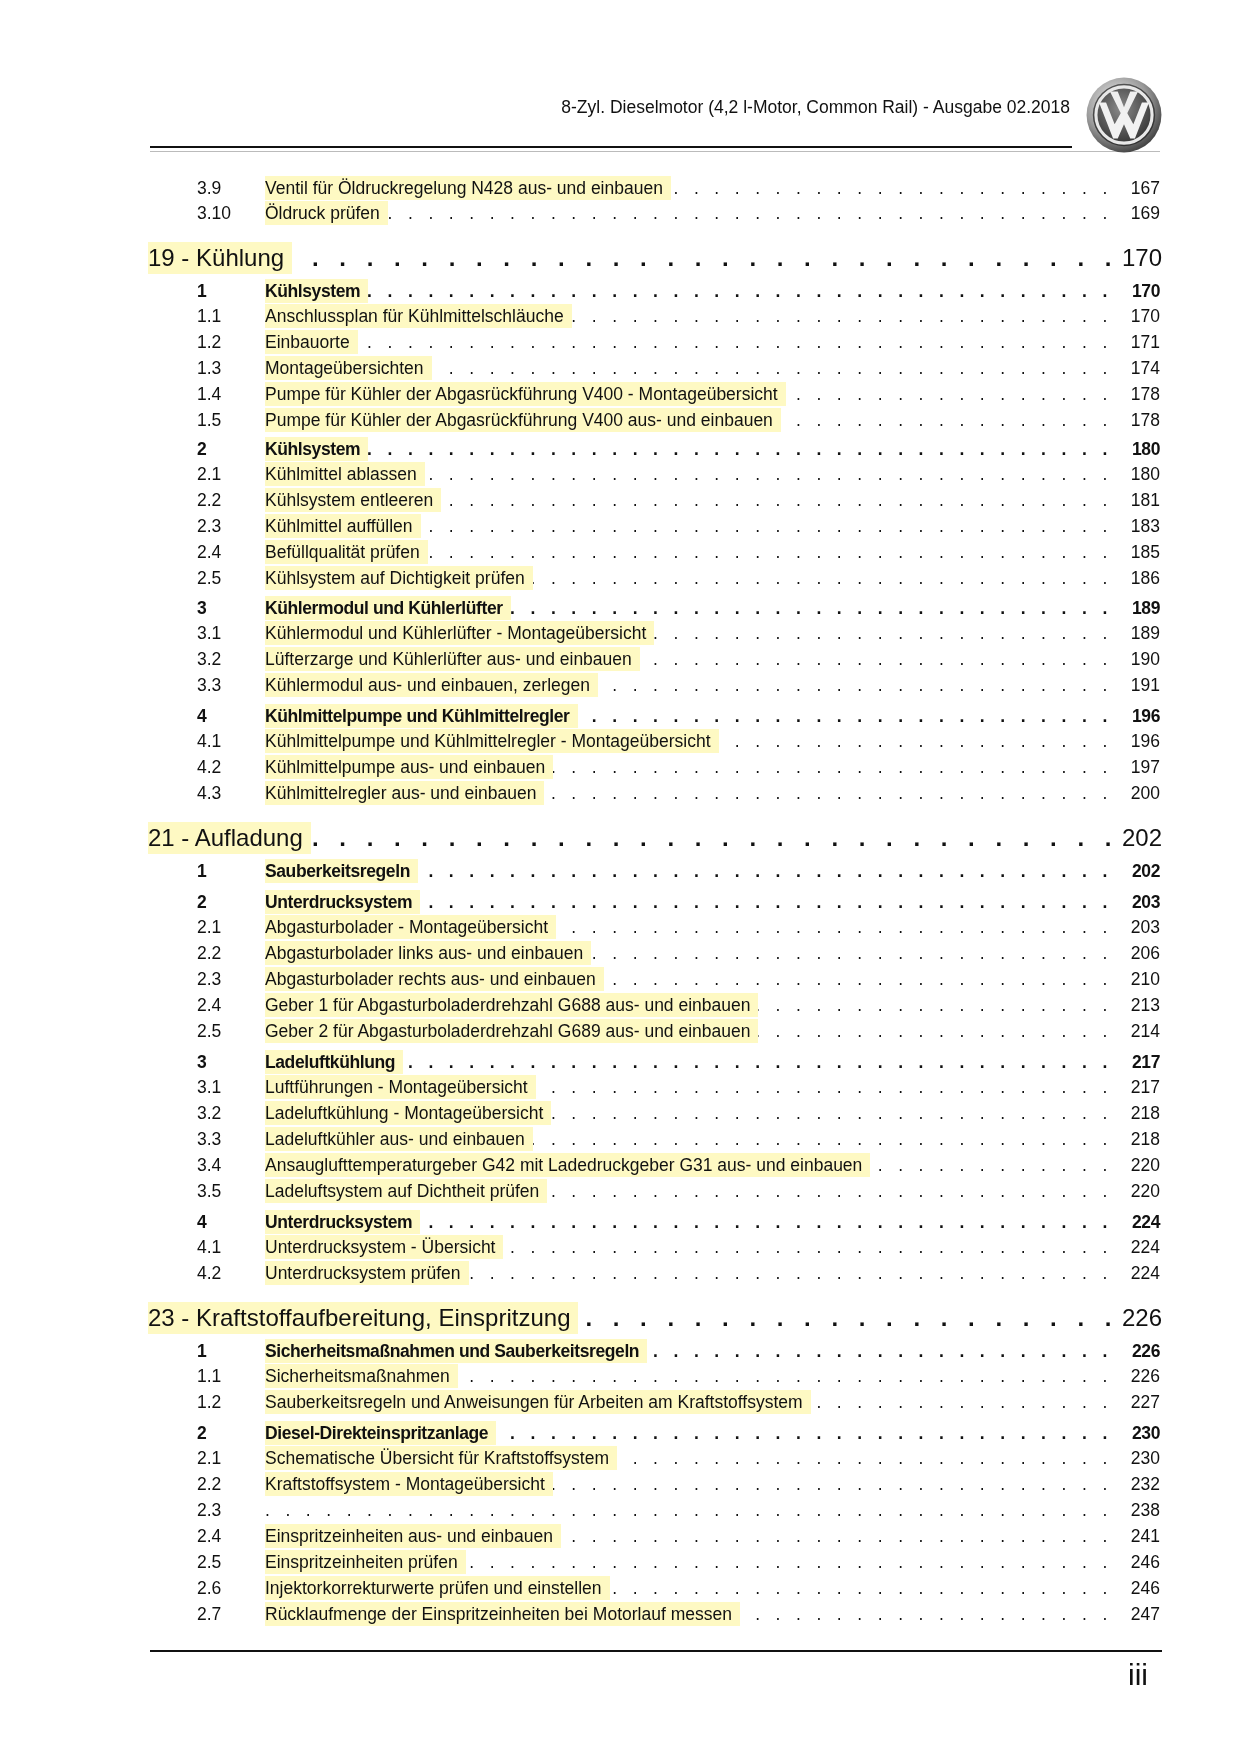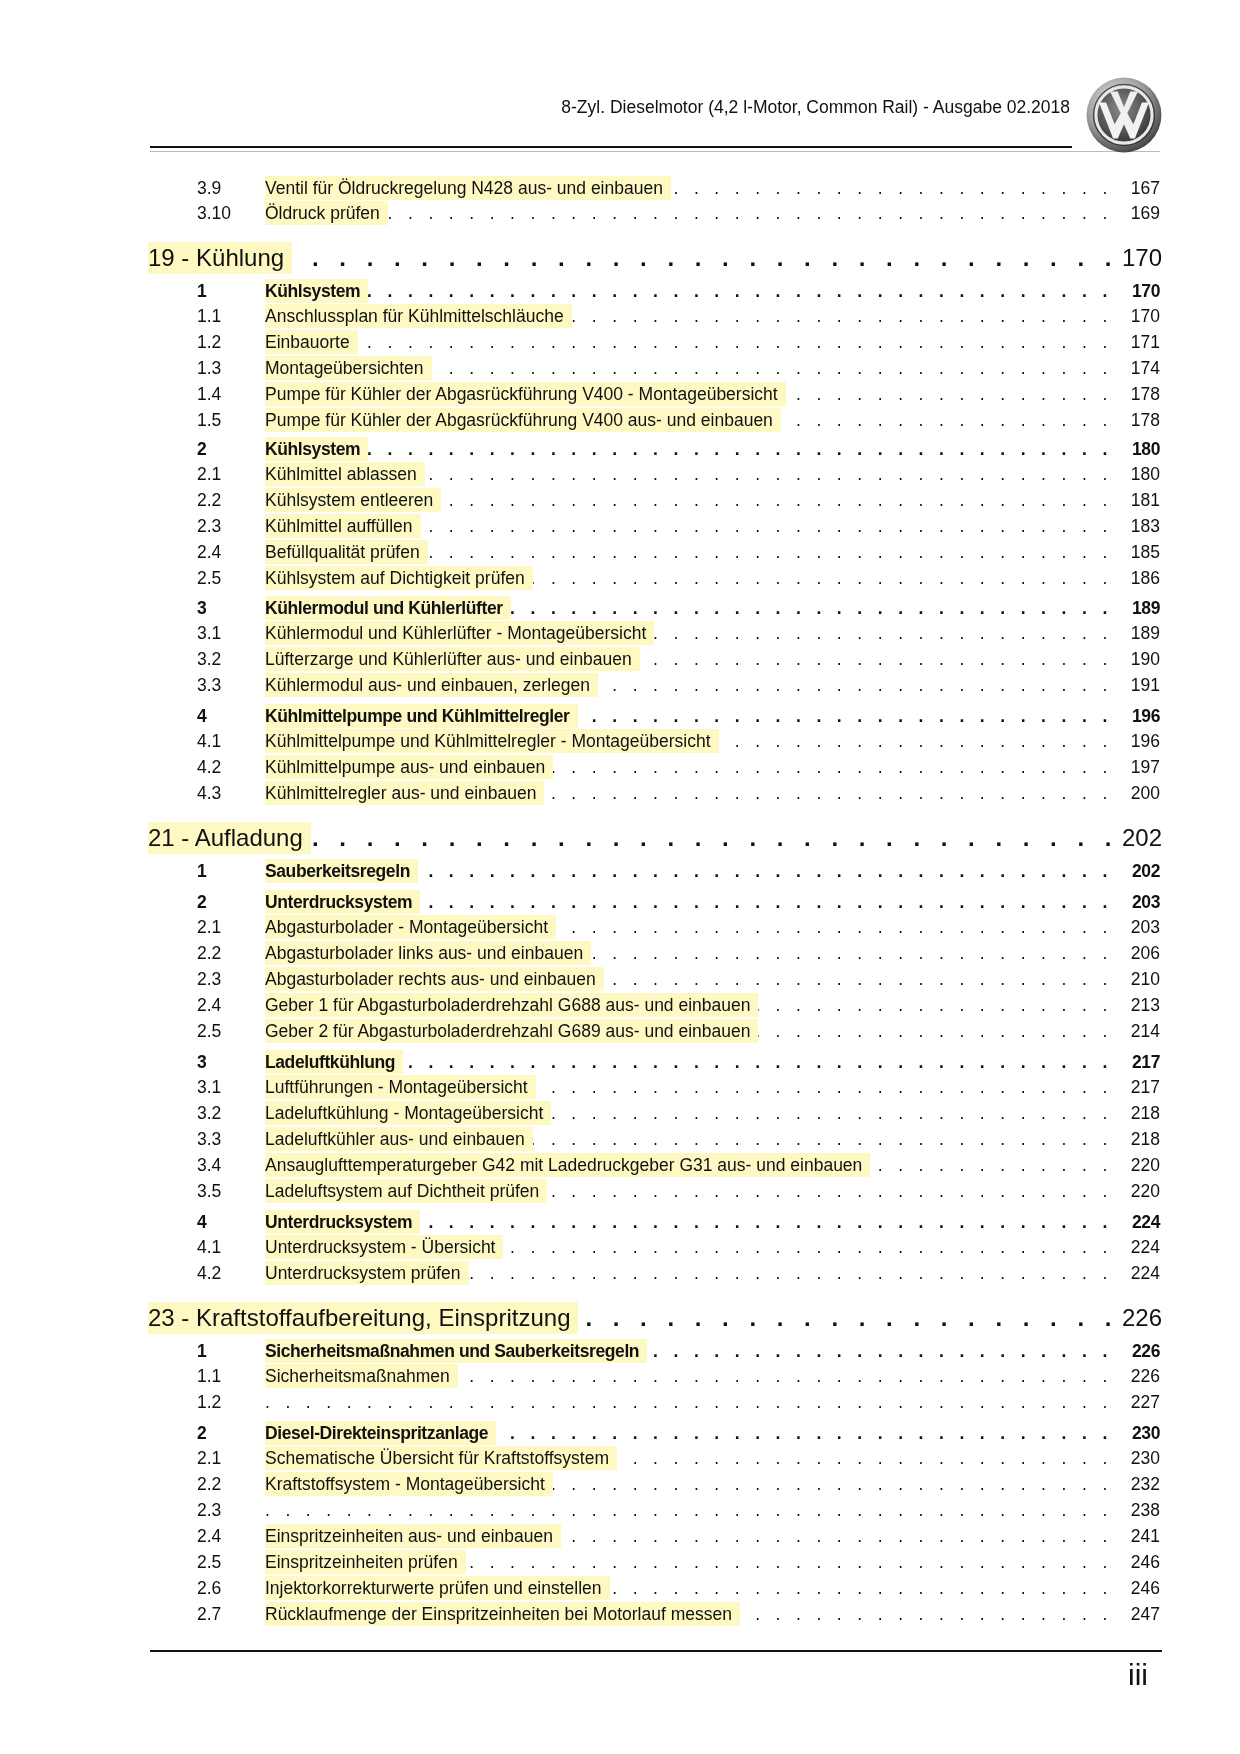--- a/index.html
+++ b/index.html
@@ -324,20 +324,21 @@
     </div>
     <div class="row lvl2" style="top: 1364px;">
       <span class="dots">. . . . . . . . . . . . . . . . . . . . . . . . . . . . . . . . . . . . . . . . . . . . . . . . . . . . . . . . . . . . . . . . . . . . . . . . . . . . . . . . . . . . . . . . . . . . . . . . . . . . . . . . . . . . . . . . . . . . . . . . </span>
       <span class="num">1.1</span>
       <span class="title">Sicherheitsmaßnahmen</span>
       <span class="page">226</span>
     </div>
     <div class="row lvl2" style="top: 1390px;">
       <span class="dots">. . . . . . . . . . . . . . . . . . . . . . . . . . . . . . . . . . . . . . . . . . . . . . . . . . . . . . . . . . . . . . . . . . . . . . . . . . . . . . . . . . . . . . . . . . . . . . . . . . . . . . . . . . . . . . . . . . . . . . . . </span>
       <span class="num">1.2</span>
+      <span class="title">Sauberkeitsregeln und Anweisungen für Arbeiten am Kraftstoffsystem</span>
       <span class="page">227</span>
     </div>
     <div class="row lvl1" style="top: 1421px;">
       <span class="dots">. . . . . . . . . . . . . . . . . . . . . . . . . . . . . . . . . . . . . . . . . . . . . . . . . . . . . . . . . . . . . . . . . . . . . . . . . . . . . . . . . . . . . . . . . . . . . . . . . . . . . . . . . . . . . . . . . . . . . . . . </span>
       <span class="num">2</span>
       <span class="title">Diesel-Direkteinspritzanlage</span>
       <span class="page">230</span>
     </div>
     <div class="row lvl2" style="top: 1446px;">
       <span class="dots">. . . . . . . . . . . . . . . . . . . . . . . . . . . . . . . . . . . . . . . . . . . . . . . . . . . . . . . . . . . . . . . . . . . . . . . . . . . . . . . . . . . . . . . . . . . . . . . . . . . . . . . . . . . . . . . . . . . . . . . . </span>

